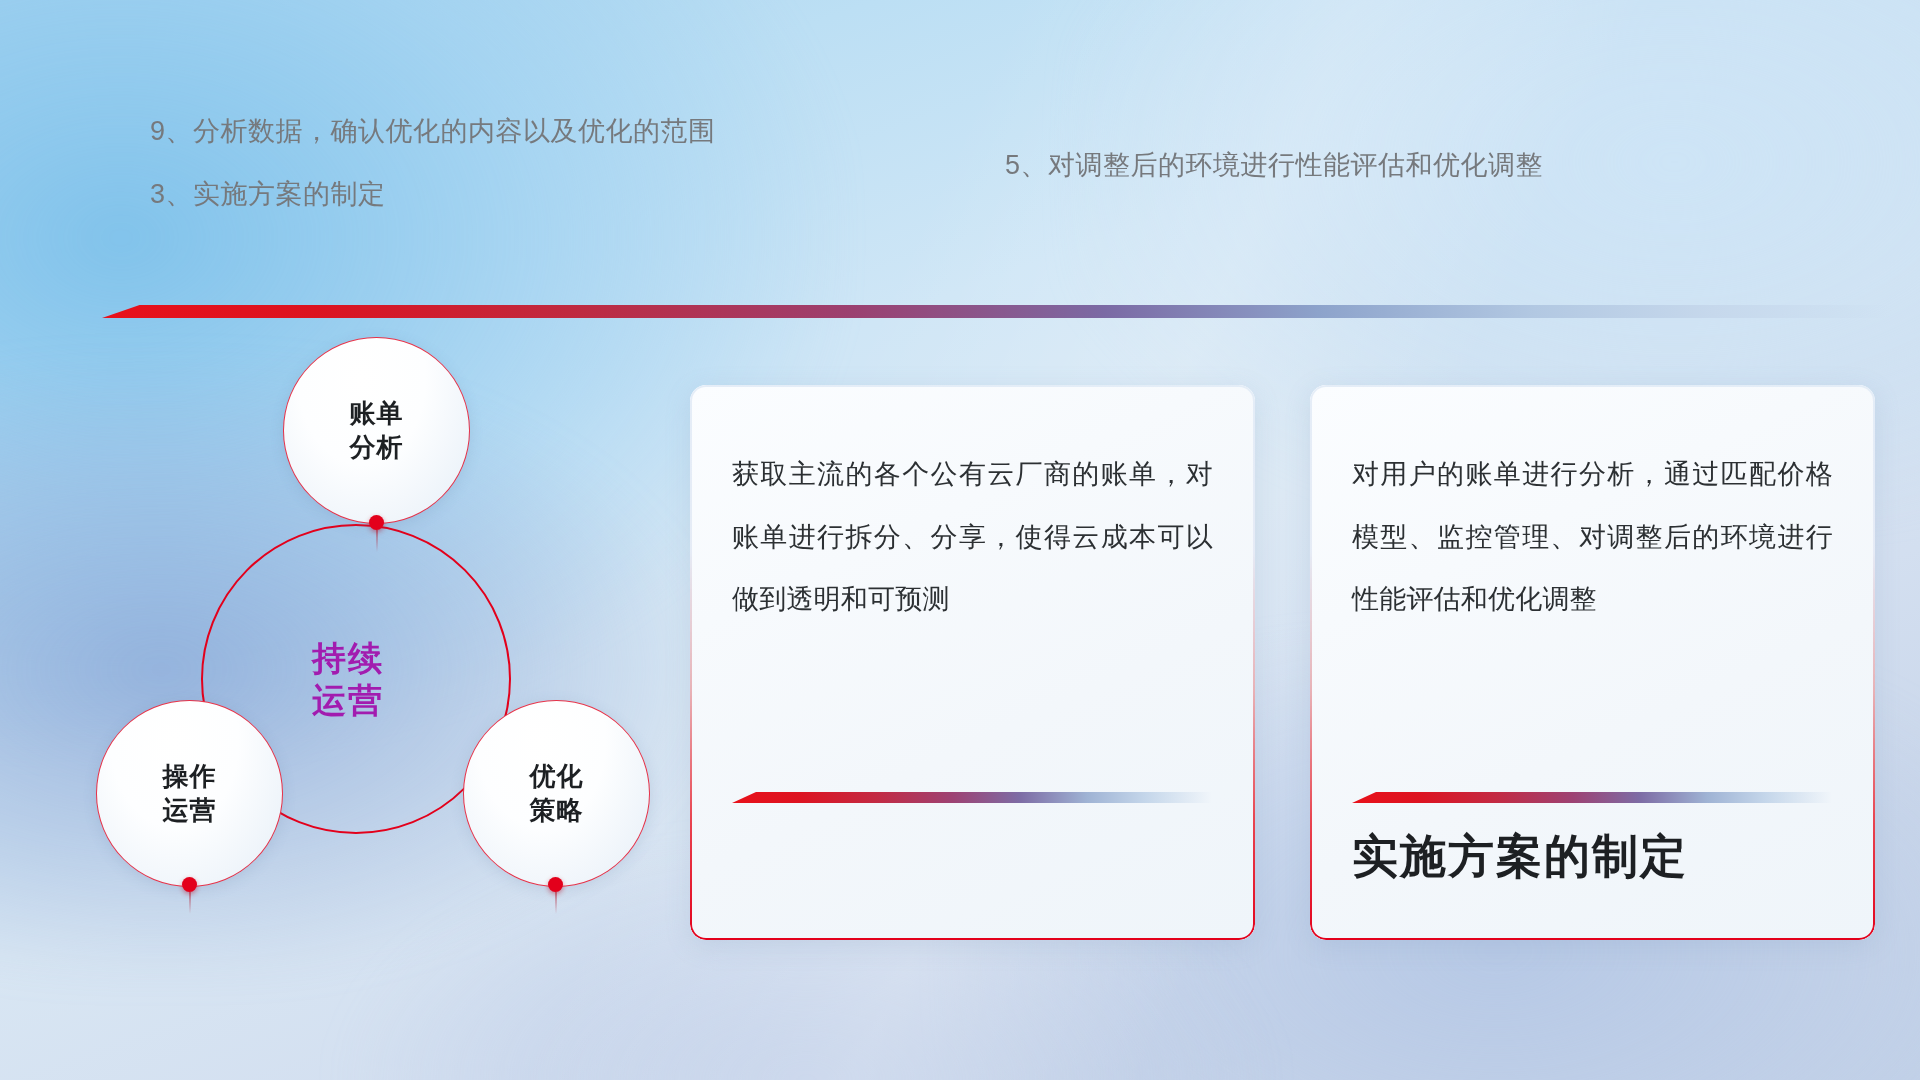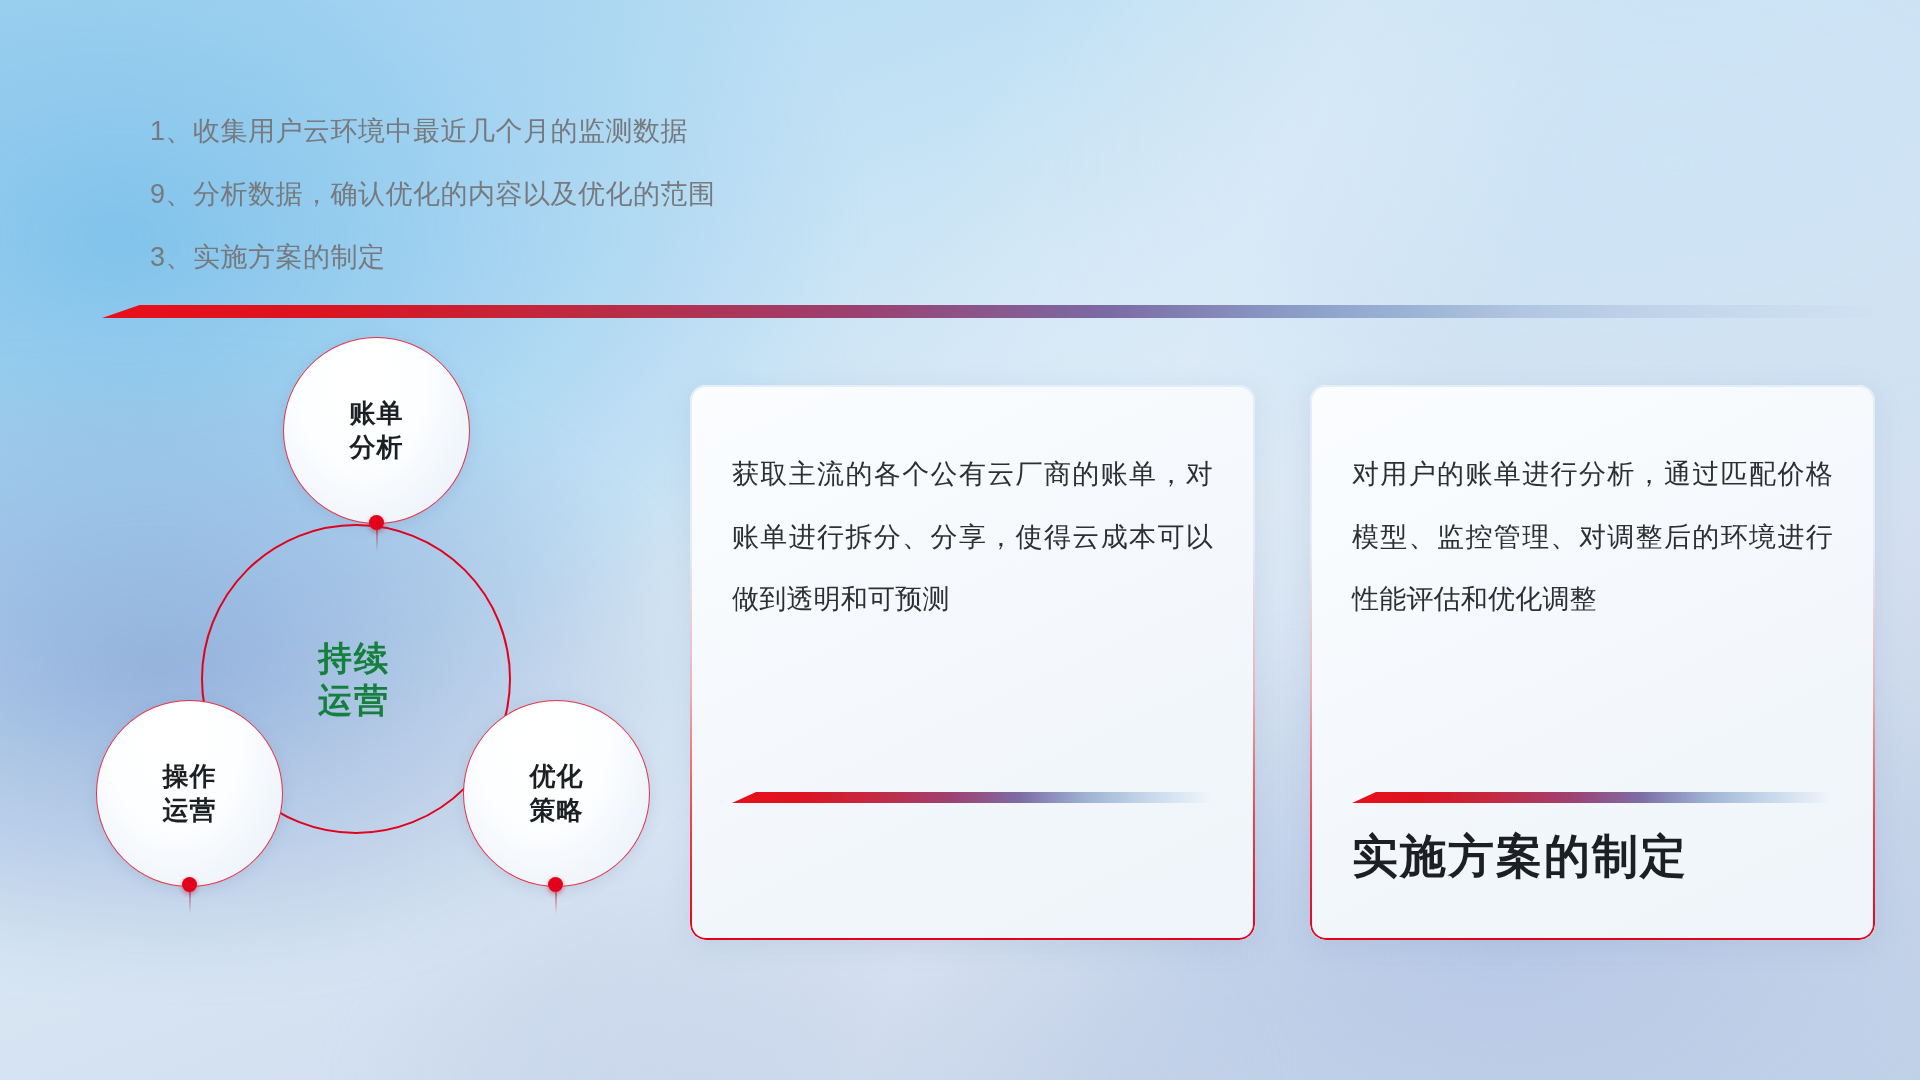--- a/index.html
+++ b/index.html
@@ -115,26 +115,26 @@
     letter-spacing:1px;
     font-family:Liberation Serif, serif;
   }
 
   .bubble-top   { left:175px; top:-15px;  width:187px; height:187px; }
   .bubble-left  { left:-12px; top:348px;  width:187px; height:187px; }
   .bubble-right { left:355px; top:348px;  width:187px; height:187px; }
 
   .center-label {
     position:absolute;
-    left:91px; top:172px; width:310px; height:310px;
+    left:85px; top:172px; width:310px; height:310px;
     display:flex; align-items:center; justify-content:center;
     text-align:center;
     font-size:34px;
     font-weight:bold;
-    color:#15803d;
+    color:#a21caf;
     line-height:1.25;
     white-space:pre-line;
     letter-spacing:2px;
   }
 
   .node-dot {
     position:absolute;
     width:15px; height:15px;
     border-radius:50%;
     background:#e3001b;
@@ -225,26 +225,26 @@
   <div class="bg-base"></div>
   <div class="bg-blob-a"></div>
   <div class="bg-blob-b"></div>
   <div class="bg-blob-c"></div>
   <div class="bg-blob-d"></div>
   <div class="bg-blob-e"></div>
   <div class="bg-sheen"></div>
 </div>
 
 <div class="steps steps-left">
-  <div class="step-line">1、收集用户云环境中最近几个月的监测数据</div>
   <div class="step-line">9、分析数据，确认优化的内容以及优化的范围</div>
   <div class="step-line">3、实施方案的制定</div>
 </div>
 
 <div class="steps steps-right">
+  <div class="step-line">5、对调整后的环境进行性能评估和优化调整</div>
 </div>
 
 <div class="divider-wrap">
   <div class="divider"></div>
 </div>
 
 <div class="venn">
 
   <div class="ring ring-center"></div>
   <div class="center-label">持续

